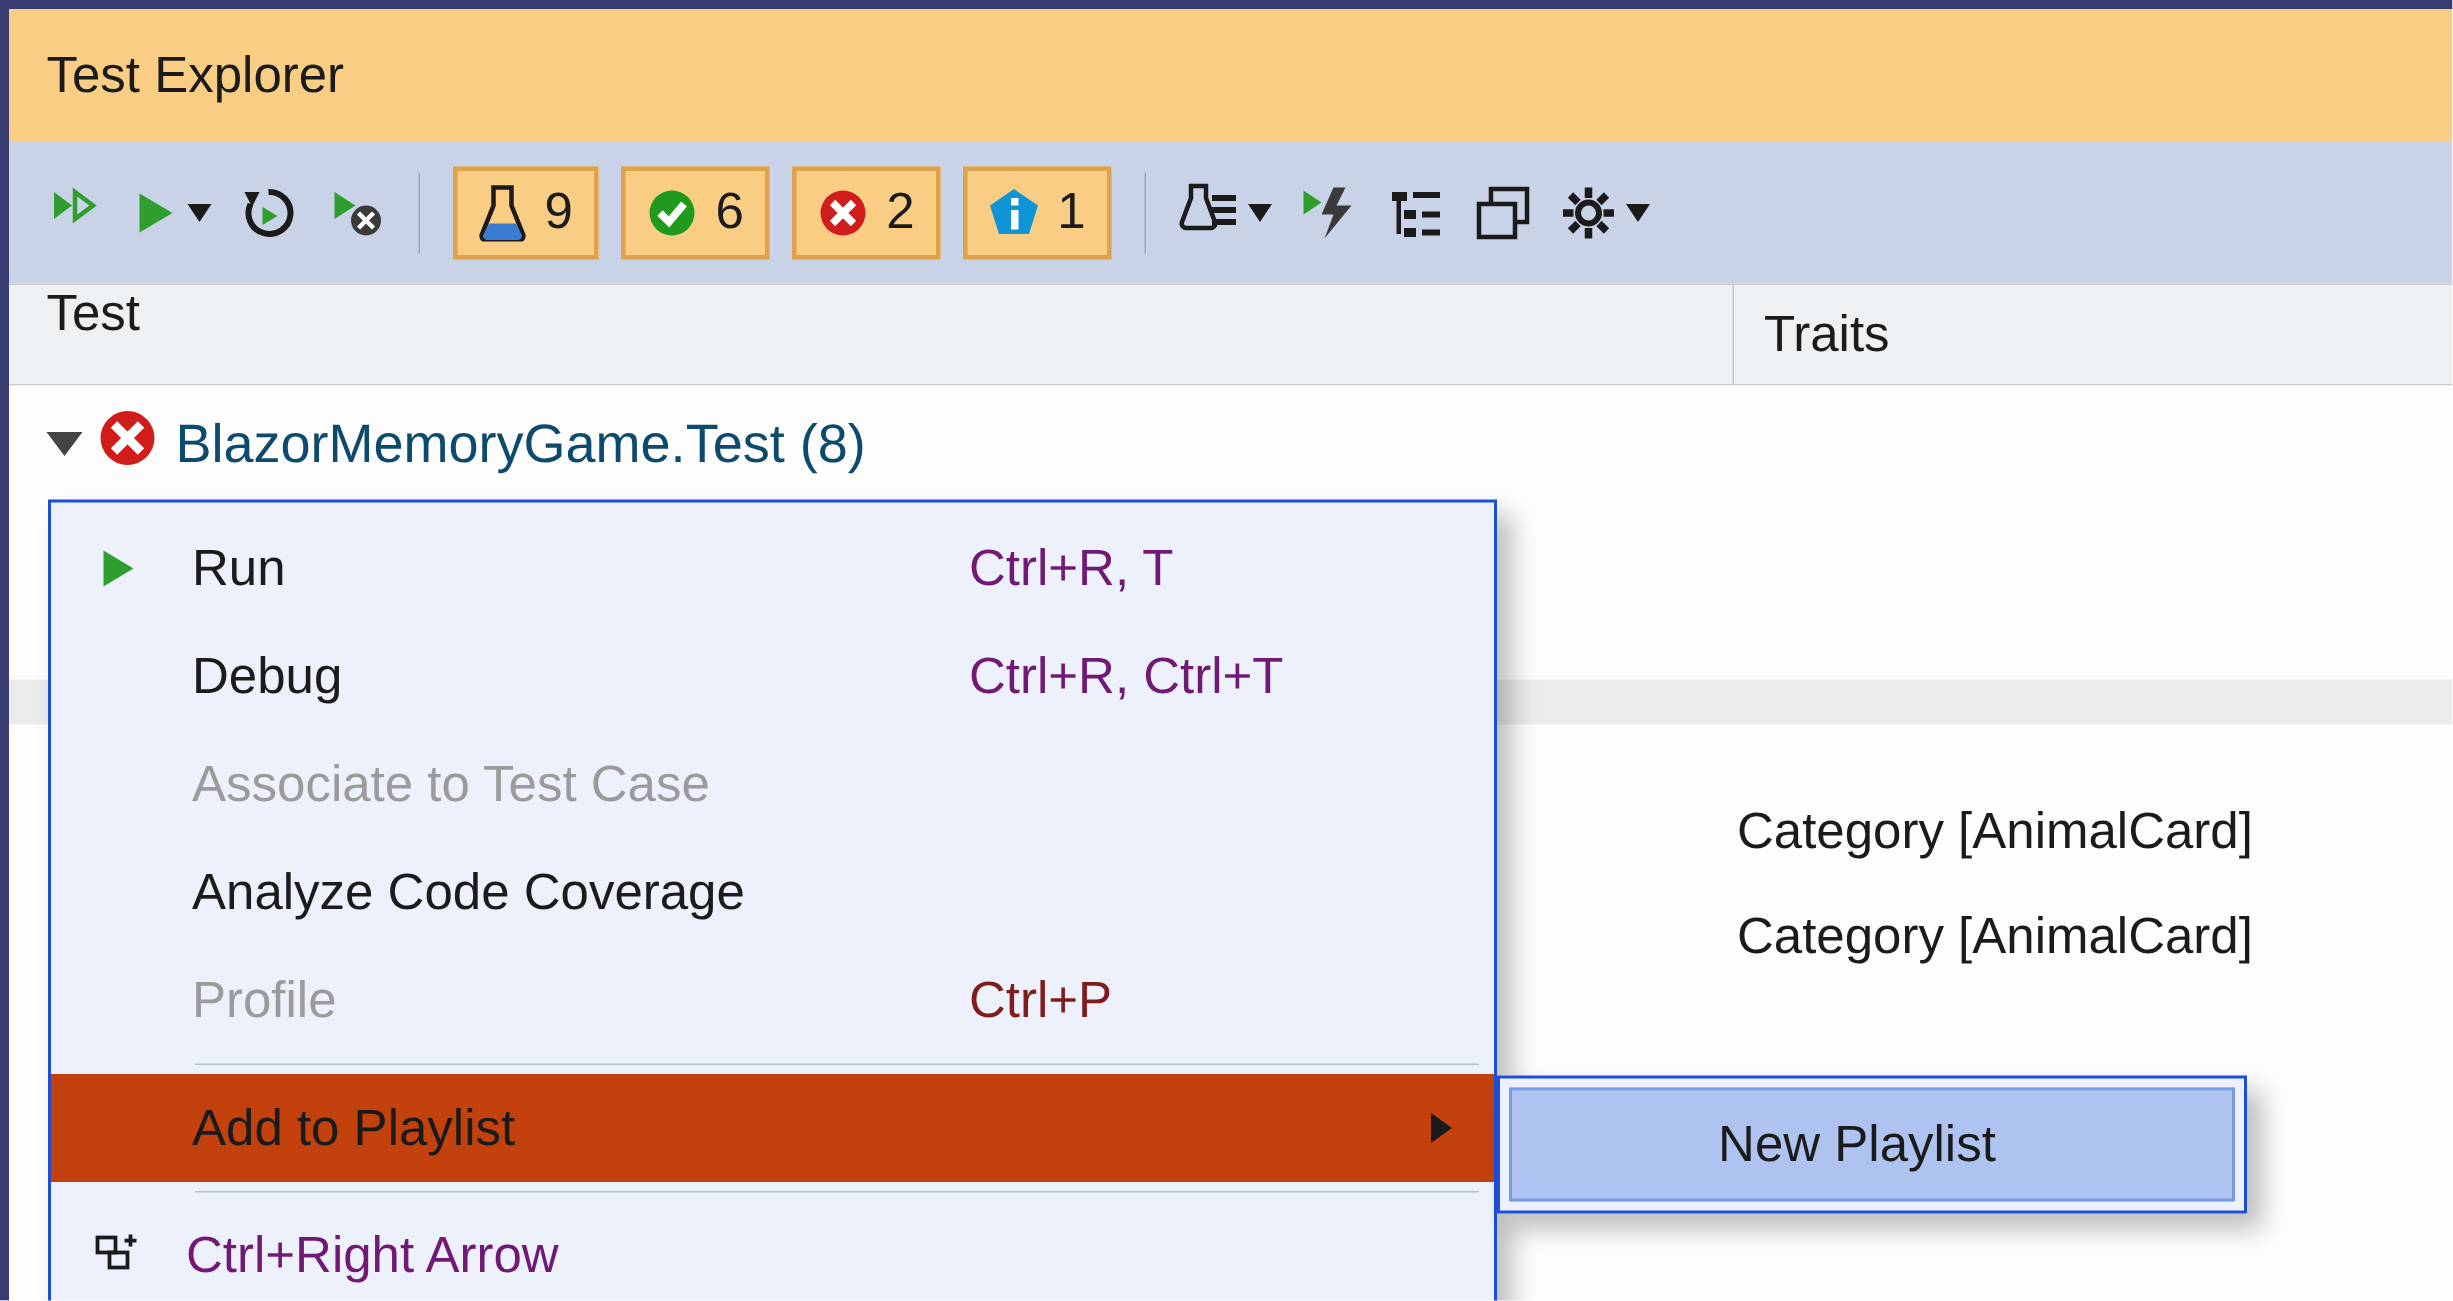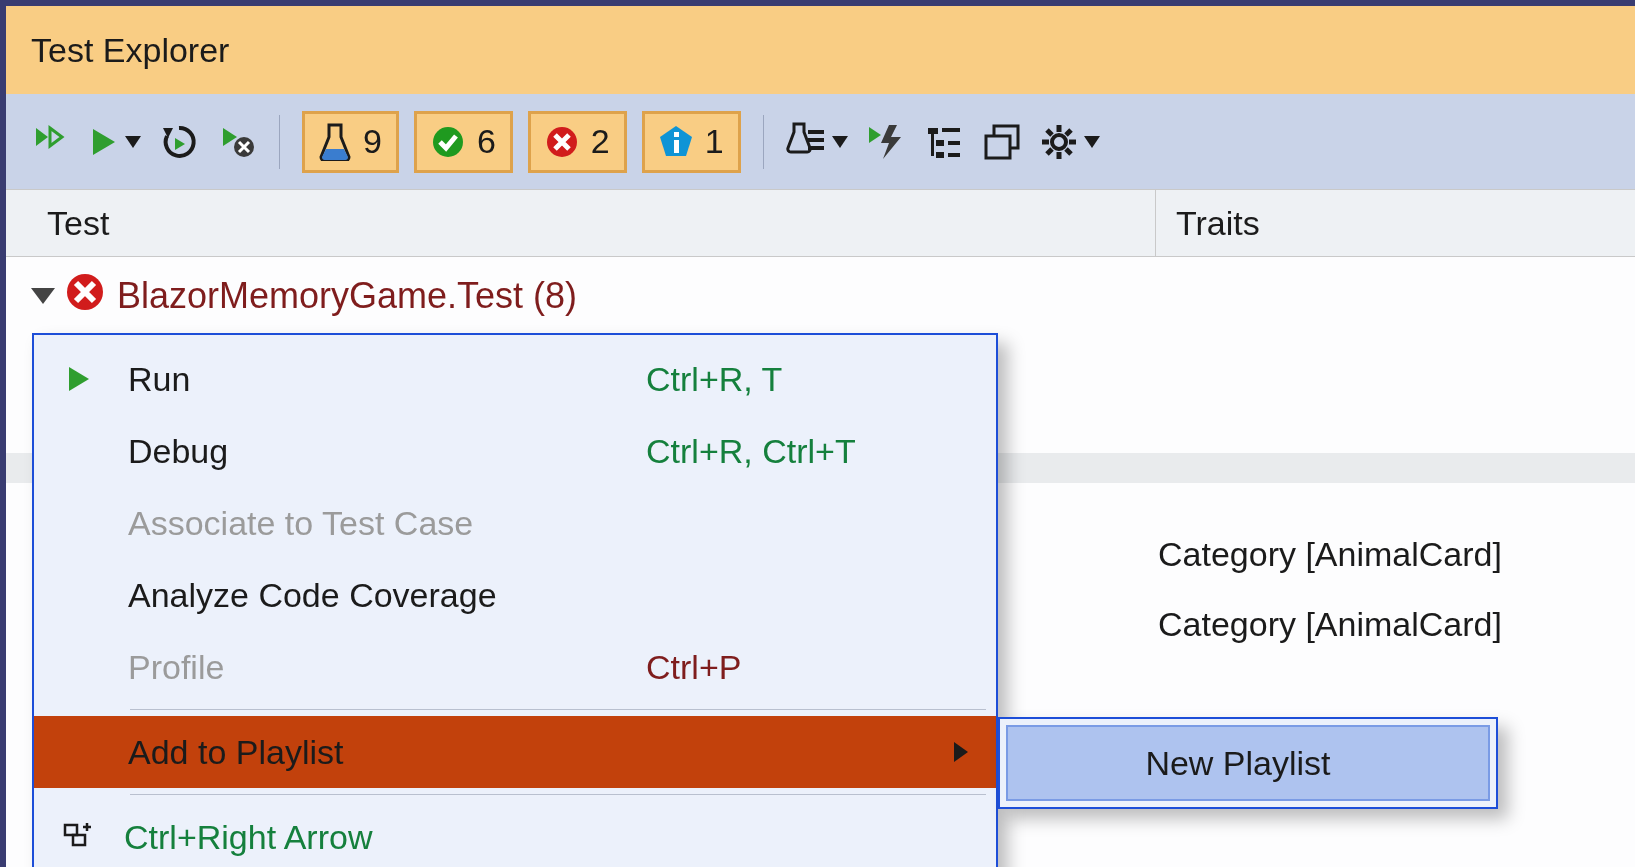--- a/index.html
+++ b/index.html
@@ -72,33 +72,33 @@
   .stat-box svg { margin-right: 12px; }
   .columns-header {
     display: flex;
     background: #eef1f4;
     height: 68px;
     border-top: 1px solid #c9c9c9;
     border-bottom: 1px solid #c9c9c9;
     font-size: 34px;
     color: #1b1b1b;
   }
-  .col-test { flex: 0 0 1150px; padding-left: 41px; display:flex;align-items:center; border-right:1px solid #c9c9c9;}
+  .col-test { flex: 0 0 1150px; padding-left: 25px; display:flex;align-items:flex-start; border-right:1px solid #c9c9c9;}
   .col-traits { flex: 1; padding-left: 20px; display:flex;align-items:center;}
   .tree-area {
     position: relative;
     background: #fdfdfe;
     height: calc(100% - 70px - 95px - 68px);
   }
   .tree-row {
     display: flex;
     align-items: center;
     height: 78px;
     font-size: 36px;
-    color: #7f1d1d;
+    color: #0c4a6e;
     padding-left: 25px;
   }
   .tree-row .expander {
     width:0;height:0;
     border-left:12px solid transparent;
     border-right:12px solid transparent;
     border-top:16px solid #444;
     transform: rotate(0deg);
     margin-right: 10px;
   }
@@ -137,21 +137,21 @@
     align-items: center;
     height: 72px;
     padding: 0 20px 0 0;
     color: #1b1b1b;
   }
   .ctx-item .ic {
     width: 90px;
     display:flex;align-items:center;justify-content:center;
   }
   .ctx-item .lbl { flex: 1; padding-left: 4px; }
-  .ctx-item .sc  { width: 330px; text-align:left; color:#15803d; }
+  .ctx-item .sc  { width: 330px; text-align:left; color:#701a75; }
   .ctx-item.disabled { color:#9b9b9b; }
   .ctx-item.disabled .sc { color:#7f1d1d;}
   .ctx-sep {
     height:1px;
     background:#b9c0cf;
     margin: 6px 10px 6px 96px;
   }
   .ctx-item.hover {
     background: #c2410c;
   }

